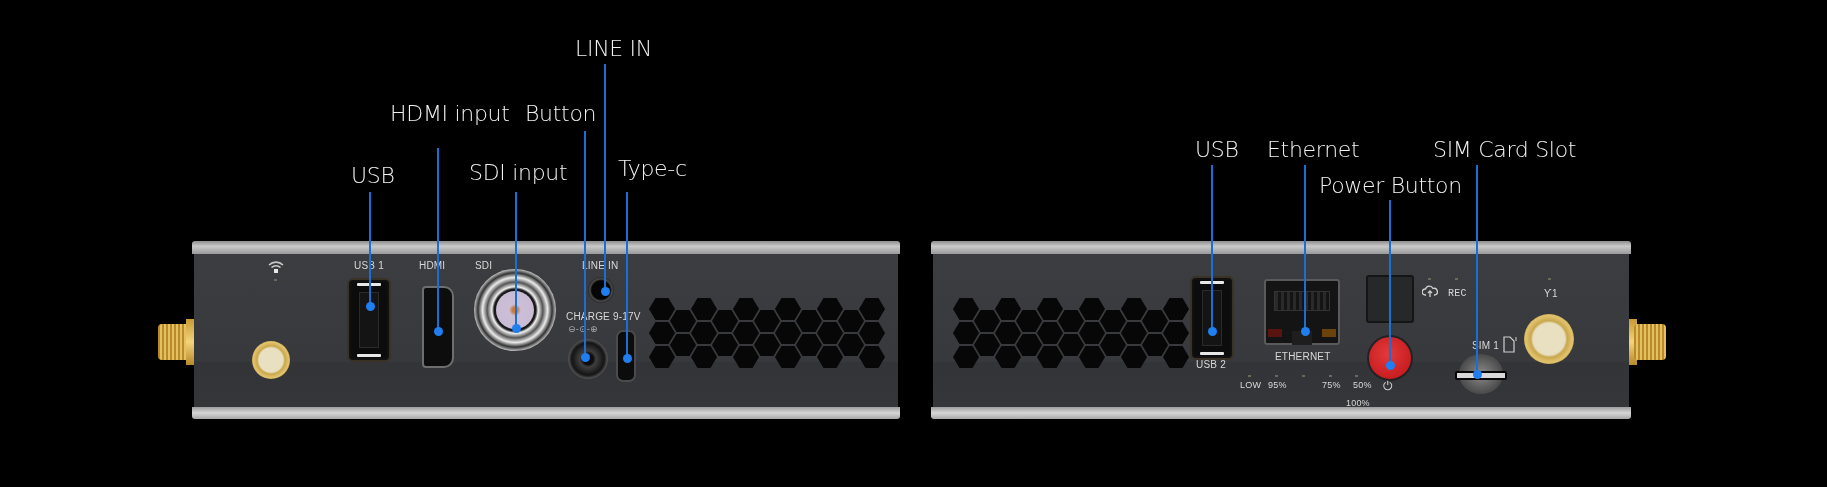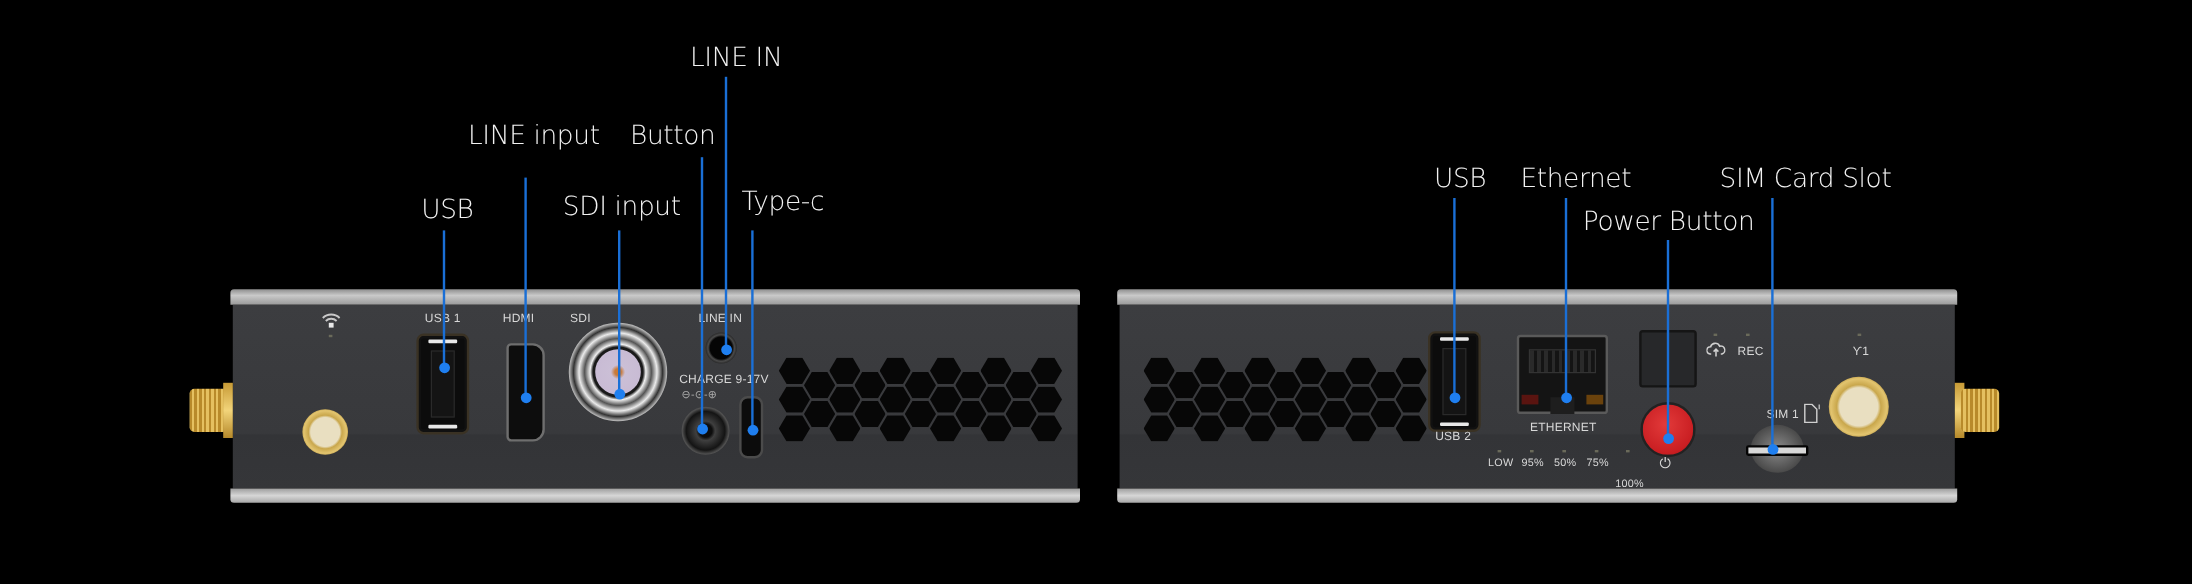--- a/index.html
+++ b/index.html
@@ -121,21 +121,21 @@
     <div class="hex" style="left:712px; top:334px;"></div>
     <div class="hex" style="left:754px; top:334px;"></div>
     <div class="hex" style="left:796px; top:334px;"></div>
     <div class="hex" style="left:838px; top:334px;"></div>
 </div>
 
 <div class="callout" style="left:351px; top:165px;">USB</div>
 <div class="leader" style="left:369px; top:192px; height:114px;"></div>
 <div class="dot" style="left:370px; top:306px;"></div>
 
-<div class="callout" style="left:390px; top:103px;">LINE input</div>
+<div class="callout" style="left:390px; top:103px;">HDMI input</div>
 <div class="leader" style="left:437px; top:148px; height:184px;"></div>
 <div class="dot" style="left:438px; top:331px;"></div>
 
 <div class="callout" style="left:469px; top:162px;">SDI input</div>
 <div class="leader" style="left:515px; top:192px; height:136px;"></div>
 <div class="dot" style="left:516px; top:328px;"></div>
 
 <div class="callout" style="left:525px; top:103px;">Button</div>
 <div class="leader" style="left:584px; top:131px; height:226px;"></div>
 <div class="dot" style="left:585px; top:357px;"></div>
@@ -201,37 +201,37 @@
 <div class="silk" style="left:1275px; top:352px;">ETHERNET</div>
 
 <div>
   <div class="ind-led" style="left:1248px; top:375px;"></div>
   <div class="ind-led" style="left:1275px; top:375px;"></div>
   <div class="ind-led" style="left:1302px; top:375px;"></div>
   <div class="ind-led" style="left:1329px; top:375px;"></div>
   <div class="ind-led" style="left:1355px; top:375px;"></div>
   <div class="silk" style="left:1240px; top:381px; font-size:9px;">LOW</div>
   <div class="silk" style="left:1268px; top:381px; font-size:9px;">95%</div>
-  <div class="silk" style="left:1295px; top:381px; font-size:9px;">50%</div>
+  <div class="silk" style="left:1353px; top:381px; font-size:9px;">50%</div>
   <div class="silk" style="left:1322px; top:381px; font-size:9px;">75%</div>
   <div class="silk" style="left:1346px; top:399px; font-size:9px;">100%</div>
 </div>
 
 <div class="oled" style="left:1366px; top:275px;"></div>
 
 <div class="pwrbtn" style="left:1367px; top:335px;"></div>
 <div class="silk" style="left:1383px; top:380px; font-family:'DejaVu Sans', sans-serif; font-size:12px;">⏻</div>
 
 <div class="ind-led" style="left:1428px; top:278px;"></div>
 <svg class="abs" style="left:1422px; top:285px;" width="16" height="13" viewBox="0 0 16 13">
   <path d="M4 10 H3 A3 3 0 0 1 3.5 4 A4 4 0 0 1 11 3.5 A3 3 0 0 1 13 10 H12" stroke="#d0d0d0" stroke-width="1.3" fill="none"></path>
   <path d="M8 12 V6 M6 8 L8 6 L10 8" stroke="#d0d0d0" stroke-width="1.3" fill="none"></path>
 </svg>
 <div class="ind-led" style="left:1455px; top:278px;"></div>
-<div class="silk" style="left:1448px; top:289px;">REC</div>
+<div class="silk" style="left:1448px; top:289px;font-family:Liberation Mono, monospace;">REC</div>
 
 <div class="ind-led" style="left:1548px; top:278px;"></div>
 <div class="silk" style="left:1544px; top:289px;">Ƴ1</div>
 <div class="sma-front" style="left:1524px; top:314px; width:50px; height:50px;"></div>
 
 <div class="silk" style="left:1472px; top:341px;">SIM 1</div>
 <svg class="abs" style="left:1501px; top:336px;" width="16" height="18" viewBox="0 0 16 18">
   <path d="M3 1 H9 L13 5 V16 H3 Z" stroke="#cfcfcf" stroke-width="1.2" fill="none"></path>
   <path d="M15 1 V5" stroke="#cfcfcf" stroke-width="1"></path>
 </svg>

